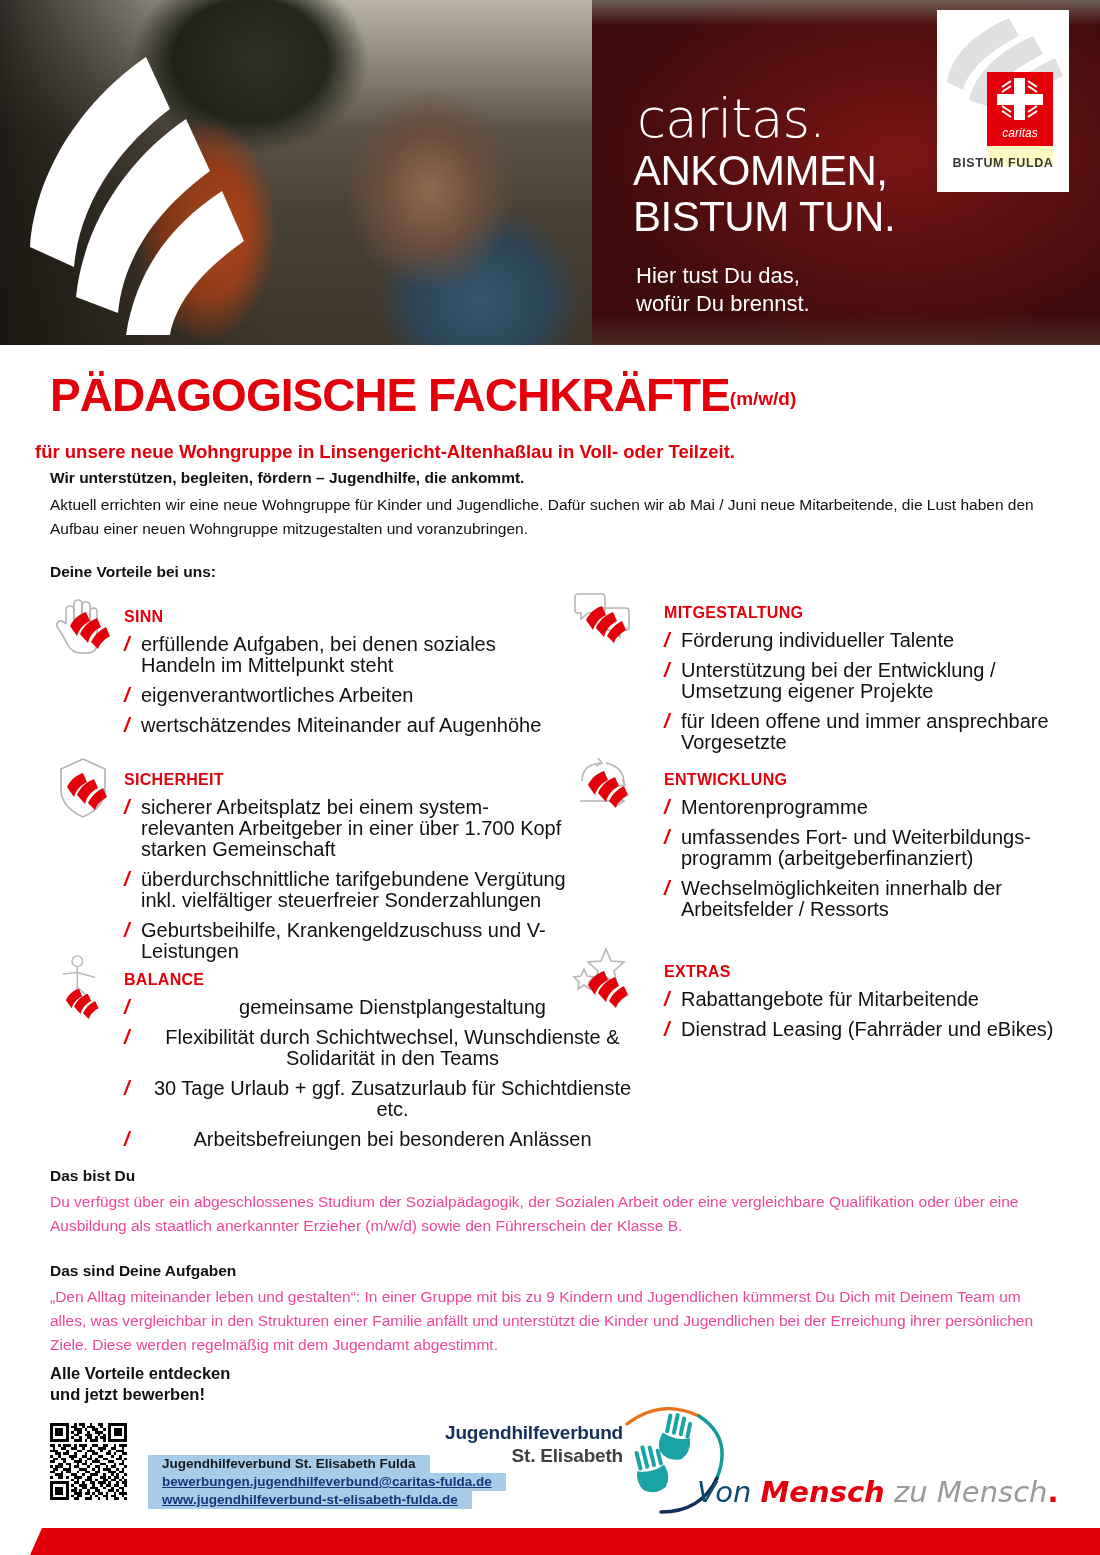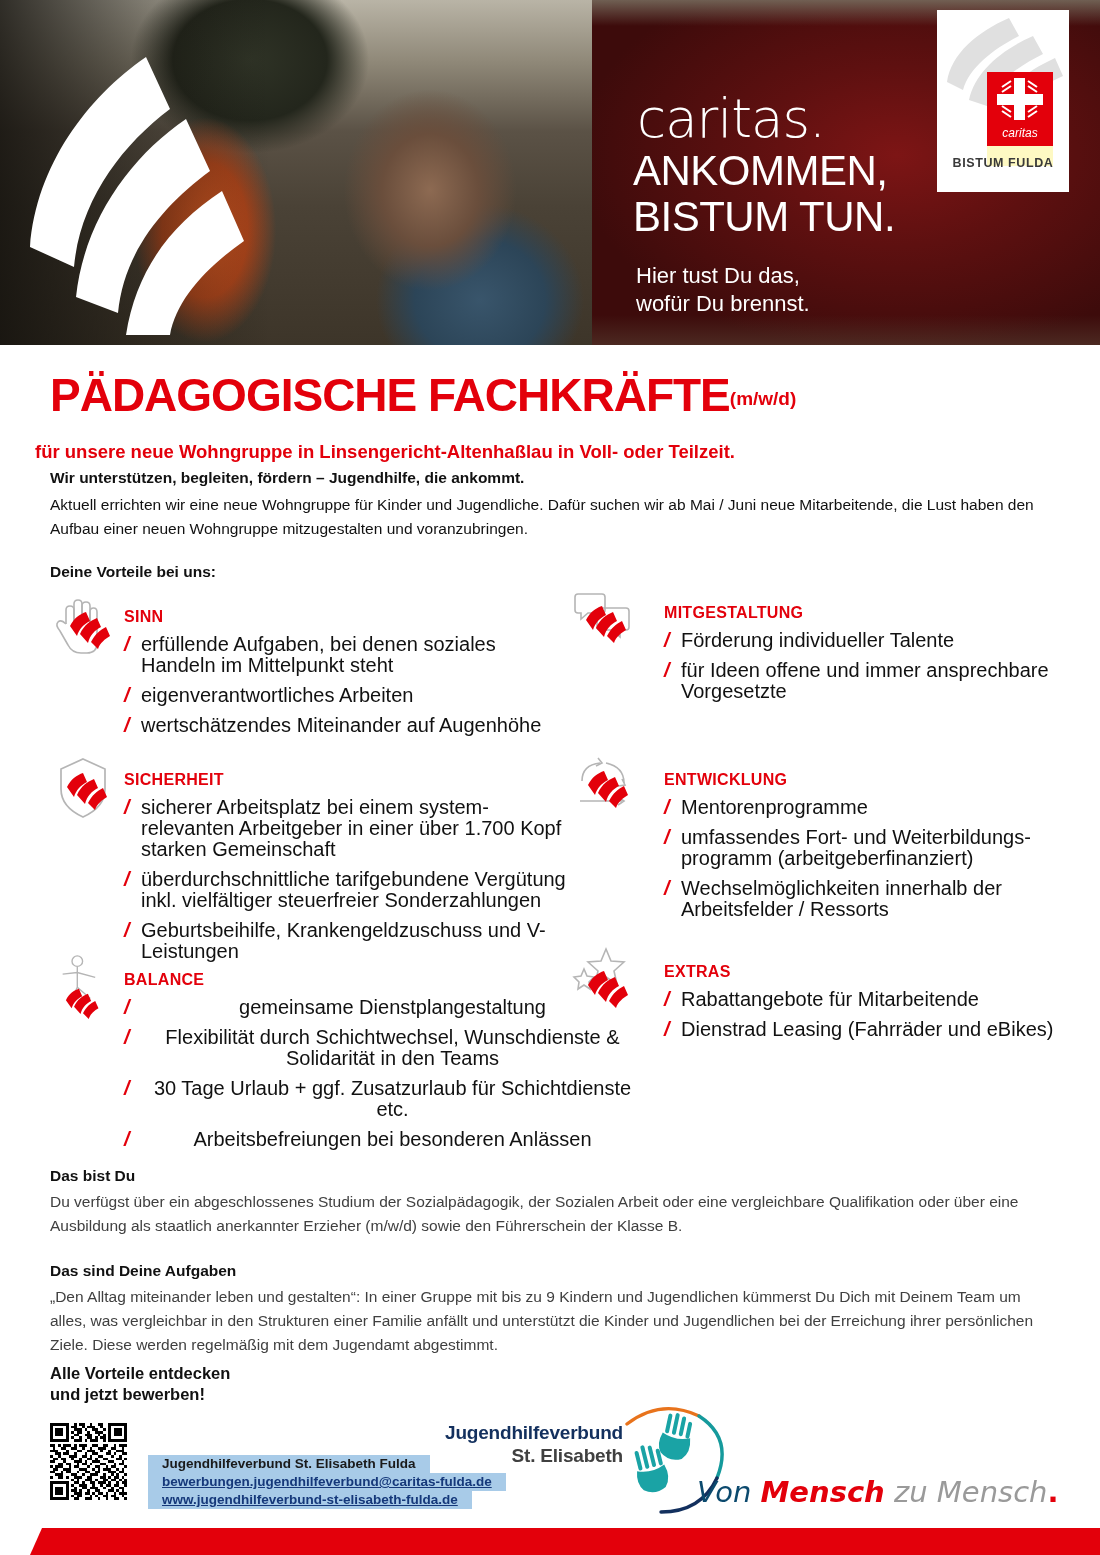--- a/index.html
+++ b/index.html
@@ -120,21 +120,21 @@
     position: relative; padding-left: 17px; font-size: 20px; line-height: 21px;
     color: #111; margin-bottom: 9px;
   }
   .blist li::before {
     content: "/"; position: absolute; left: 0; top: 0;
     color: #e3000b; font-weight: bold; font-style: italic;
   }
 
   
   .sect-h { position: absolute; font-size: 15.5px; font-weight: bold; color: #111; }
-  .sect-b { position: absolute; font-size: 15.5px; line-height: 24px; color: #404040; width: 1010px; }
+  .sect-b { position: absolute; font-size: 15.5px; line-height: 24px; color: #ec4899; width: 1010px; }
 
   .cta {
     position: absolute; left: 50px; top: 1363px;
     font-size: 16.5px; line-height: 21px; font-weight: bold; color: #111;
   }
 
   .qr { position: absolute; left: 50px; top: 1423px; width: 77px; height: 77px; }
 
   .contact { position: absolute; left: 148px; top: 1455px; }
   .contact div {
@@ -295,20 +295,21 @@
             <path d="M6 8 h24 a3 3 0 0 1 3 3 v13 a3 3 0 0 1 -3 3 h-14 l-7 6 v-6 h-3 a3 3 0 0 1 -3 -3 v-13 a3 3 0 0 1 3 -3 Z"></path>
             <path d="M28 22 h26 a3 3 0 0 1 3 3 v16 a3 3 0 0 1 -3 3 h-6 v7 l-8 -7 h-12 a3 3 0 0 1 -3 -3 v-16 a3 3 0 0 1 3 -3 Z"></path>
           </g>
           <path d="M14 34 C18 26 24 22 30 20 L34 29 C28 32 23 37 21 44 Z" fill="#e3000b"></path>
           <path d="M24 42 C28 33 34 29 41 26 L45 35 C39 38 34 43 32 51 Z" fill="#e3000b"></path>
           <path d="M35 50 C39 42 44 38 50 35 L54 44 C49 47 44 51 42 57 Z" fill="#e3000b"></path>
         </svg>
         <div class="btitle" style="left:92px; top:18px;">MITGESTALTUNG</div>
         <ul class="blist" style="left:92px; top:44px; width:420px;">
           <li>Förderung individueller Talente</li>
+          <li>Unterstützung bei der Entwicklung / Umsetzung eigener Projekte</li>
           <li>für Ideen offene und immer ansprechbare Vorgesetzte</li>
         </ul>
       </div>
 
       <div class="bgroup" style="top:163px;">
         <svg class="bicon" viewBox="0 0 62 70">
           <g fill="none" stroke="#b5b5b5" stroke-width="1.6">
             <path d="M10 28 q0-16 18-18"></path>
               <path d="M26 5 l4 5 -6 3"></path>
             <path d="M52 30 q0-16 -18-20"></path>

